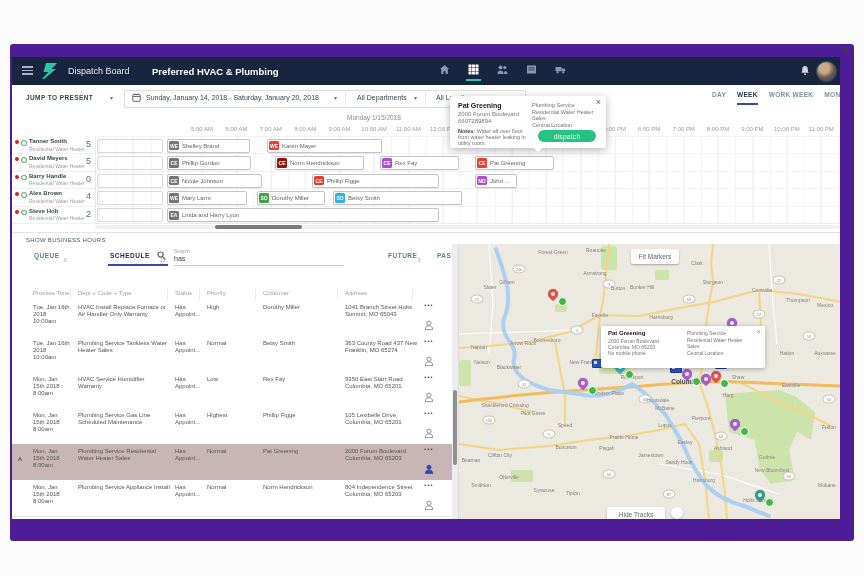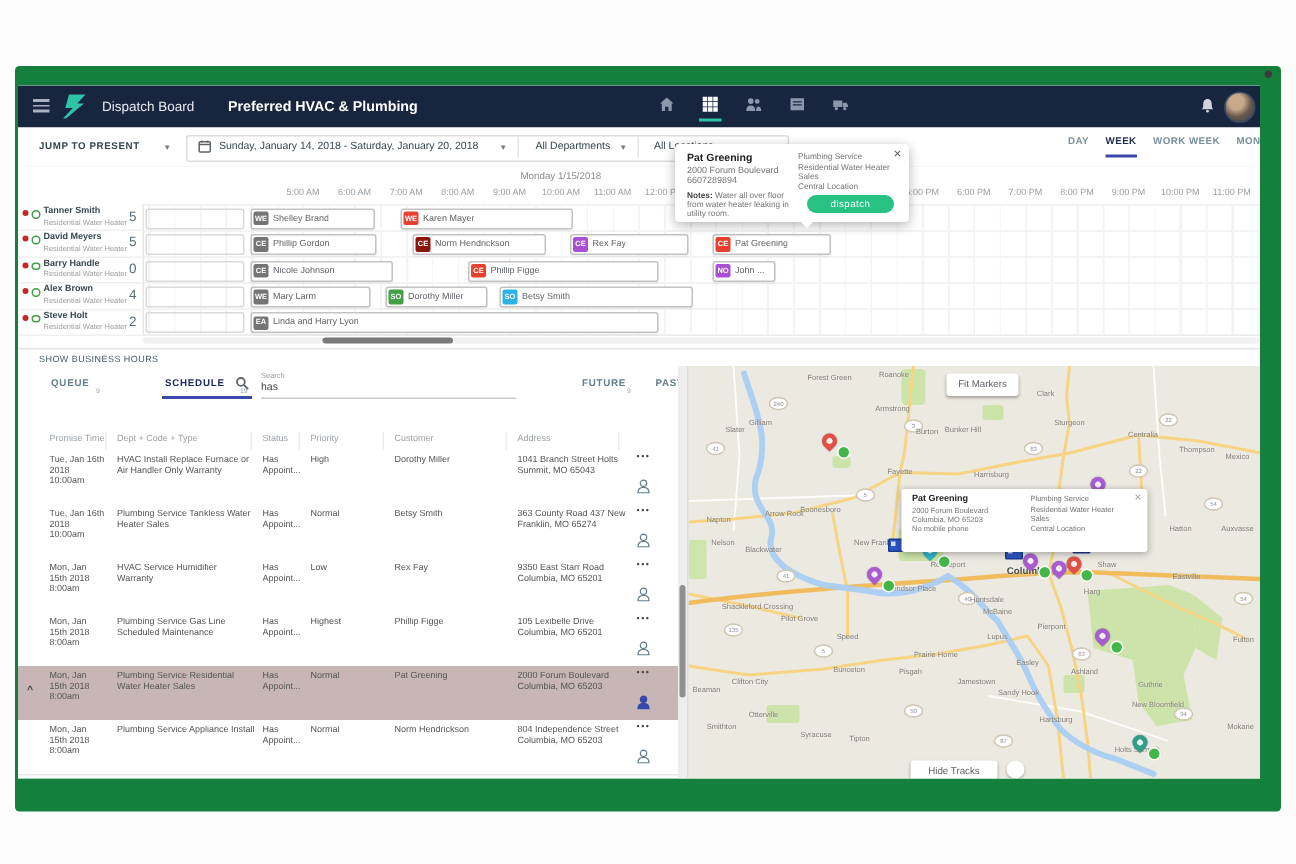--- a/index.html
+++ b/index.html
@@ -1,18 +1,18 @@
 <!DOCTYPE html>
 <html><head>
 <meta charset="utf-8">
 <style>
   html,body{margin:0;padding:0;background:#fcfcfc;}
   .stage{position:relative;width:864px;height:576px;background:#fcfcfc;overflow:hidden;
          font-family:"Liberation Sans",sans-serif;-webkit-font-smoothing:antialiased;}
-  .bezel{position:absolute;left:10px;top:44px;width:844px;height:497px;background:#15803d;border-radius:3px;}
+  .bezel{position:absolute;left:10px;top:44px;width:844px;height:497px;background:#4c1d95;border-radius:3px;}
   .cam{position:absolute;left:833px;top:3px;width:5px;height:5px;border-radius:50%;background:#3c3c3c;}
   .app{position:absolute;left:2px;top:13px;width:828px;height:462px;background:#fbfbfb;overflow:hidden;}
 
   
   .nav{position:absolute;left:0;top:0;width:828px;height:28px;background:#17253f;}
   .burger{position:absolute;left:10px;top:9px;width:11px;}
   .burger i{display:block;height:1.6px;background:#aab2c2;margin-bottom:2px;}
   .logo{position:absolute;left:28px;top:4px;width:20px;height:20px;}
   .prod{position:absolute;left:56px;top:9px;font-size:9px;color:#e8eaf0;white-space:nowrap;}
   .comp{position:absolute;left:140px;top:8.5px;font-size:9.5px;font-weight:bold;color:#ffffff;white-space:nowrap;}

